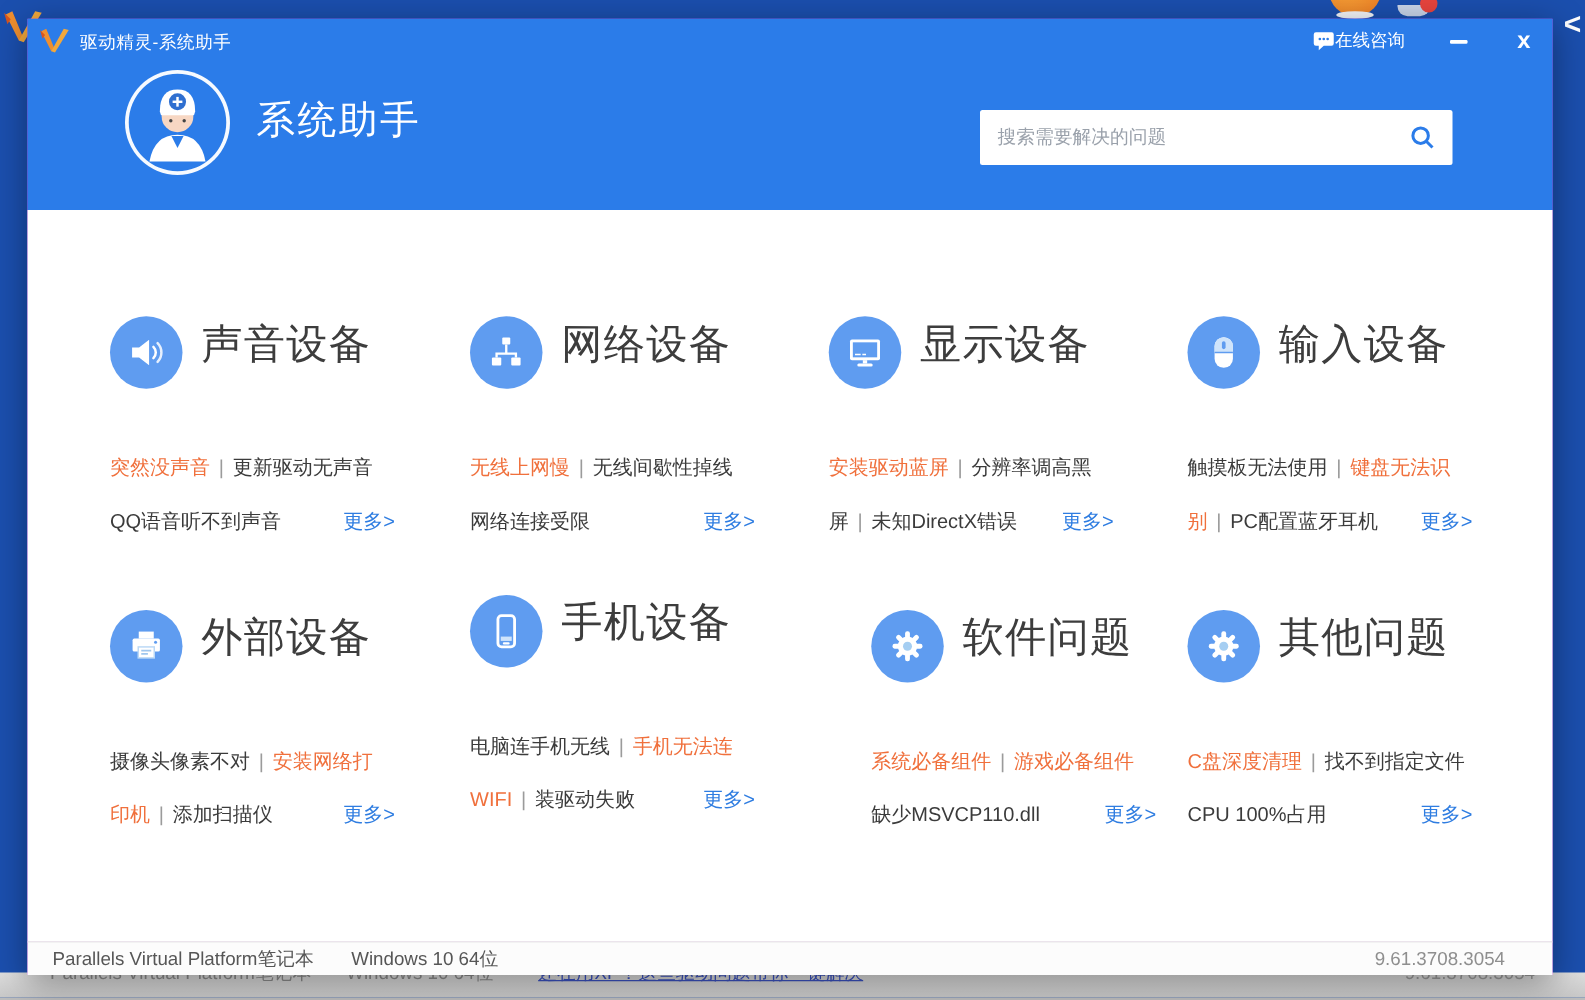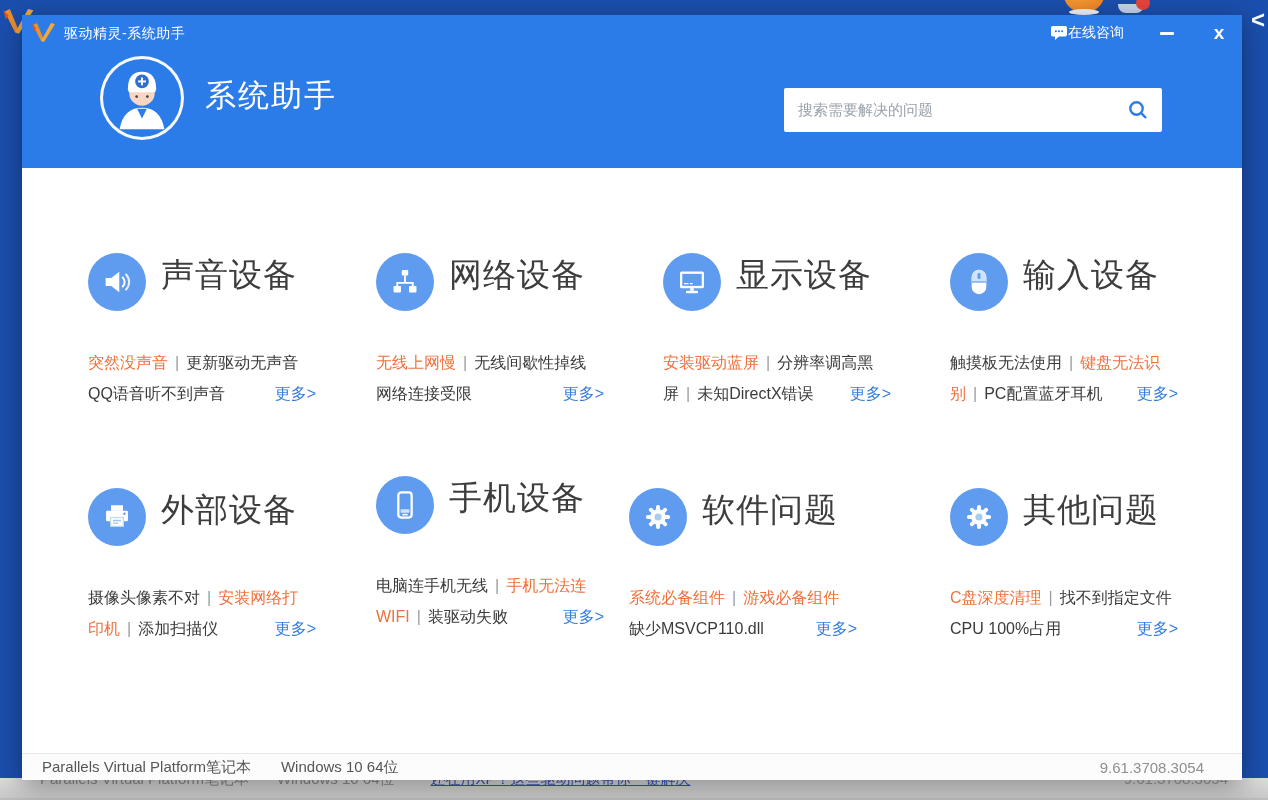--- a/index.html
+++ b/index.html
@@ -68,21 +68,21 @@
   
   .content { position:absolute; top:153px; left:0; right:0; bottom:27px; background:#fff; }
   .cell { position:absolute; width:252px; height:180px; }
   .cell-head { display:flex; gap:15px; }
   .icon-circle {
     width:58px; height:58px; border-radius:50%; background:#5f9cf0; flex:0 0 58px;
     display:flex; align-items:center; justify-content:center;
   }
   .cell-title { font-size:33px; color:#3d3d3d; letter-spacing:1px; white-space:nowrap; }
   .links { position:absolute; left:0; top:94px; width:228px; font-size:16px; color:#3b3b3b; }
-  .line { position:relative; line-height:31px; white-space:nowrap; }
+  .line { position:relative; line-height:31px; white-space:nowrap;margin-top:12px; }
   .seg-orange { color:#f0703c; cursor:pointer; }
   .seg-dark { color:#3b3b3b; cursor:pointer; }
   .seg-sep { color:#9b9b9b; margin:0 7px; }
   .more { position:absolute; right:0; top:0; color:#2f7de1; cursor:pointer; }
 
   
   .footer {
     position:absolute; left:0; right:0; bottom:0; height:27px; background:#fcfcfc;
     border-top:1px solid #e8e8e8; display:flex; align-items:center;
     font-size:15px; color:#565656; padding:0 38px 0 20px;
@@ -275,21 +275,21 @@
           </svg>
         </span>
         <span class="cell-title">手机设备</span>
       </div>
       <div class="links">
           <div class="line"><span class="seg-dark">电脑连手机无线</span><span class="seg-sep">|</span><span class="seg-orange">手机无法连</span></div>
         <div class="line"><span class="seg-orange">WIFI</span><span class="seg-sep">|</span><span class="seg-dark">装驱动失败</span><span class="more">更多&gt;</span></div>
         </div>
     </div>
 
-    <div class="cell" style="left:607px; top:320px;">
+    <div class="cell" style="left:675px; top:320px;">
       <div class="cell-head">
         <span class="icon-circle">
           <svg width="32" height="32" viewBox="0 0 24 24">
             <g fill="#fff">
               <rect x="10.55" y="3" width="2.9" height="18" rx="1.3"></rect>
               <rect x="10.55" y="3" width="2.9" height="18" rx="1.3" transform="rotate(45 12 12)"></rect>
               <rect x="10.55" y="3" width="2.9" height="18" rx="1.3" transform="rotate(90 12 12)"></rect>
               <rect x="10.55" y="3" width="2.9" height="18" rx="1.3" transform="rotate(135 12 12)"></rect>
               <circle cx="12" cy="12" r="5.8"></circle>
             </g>

